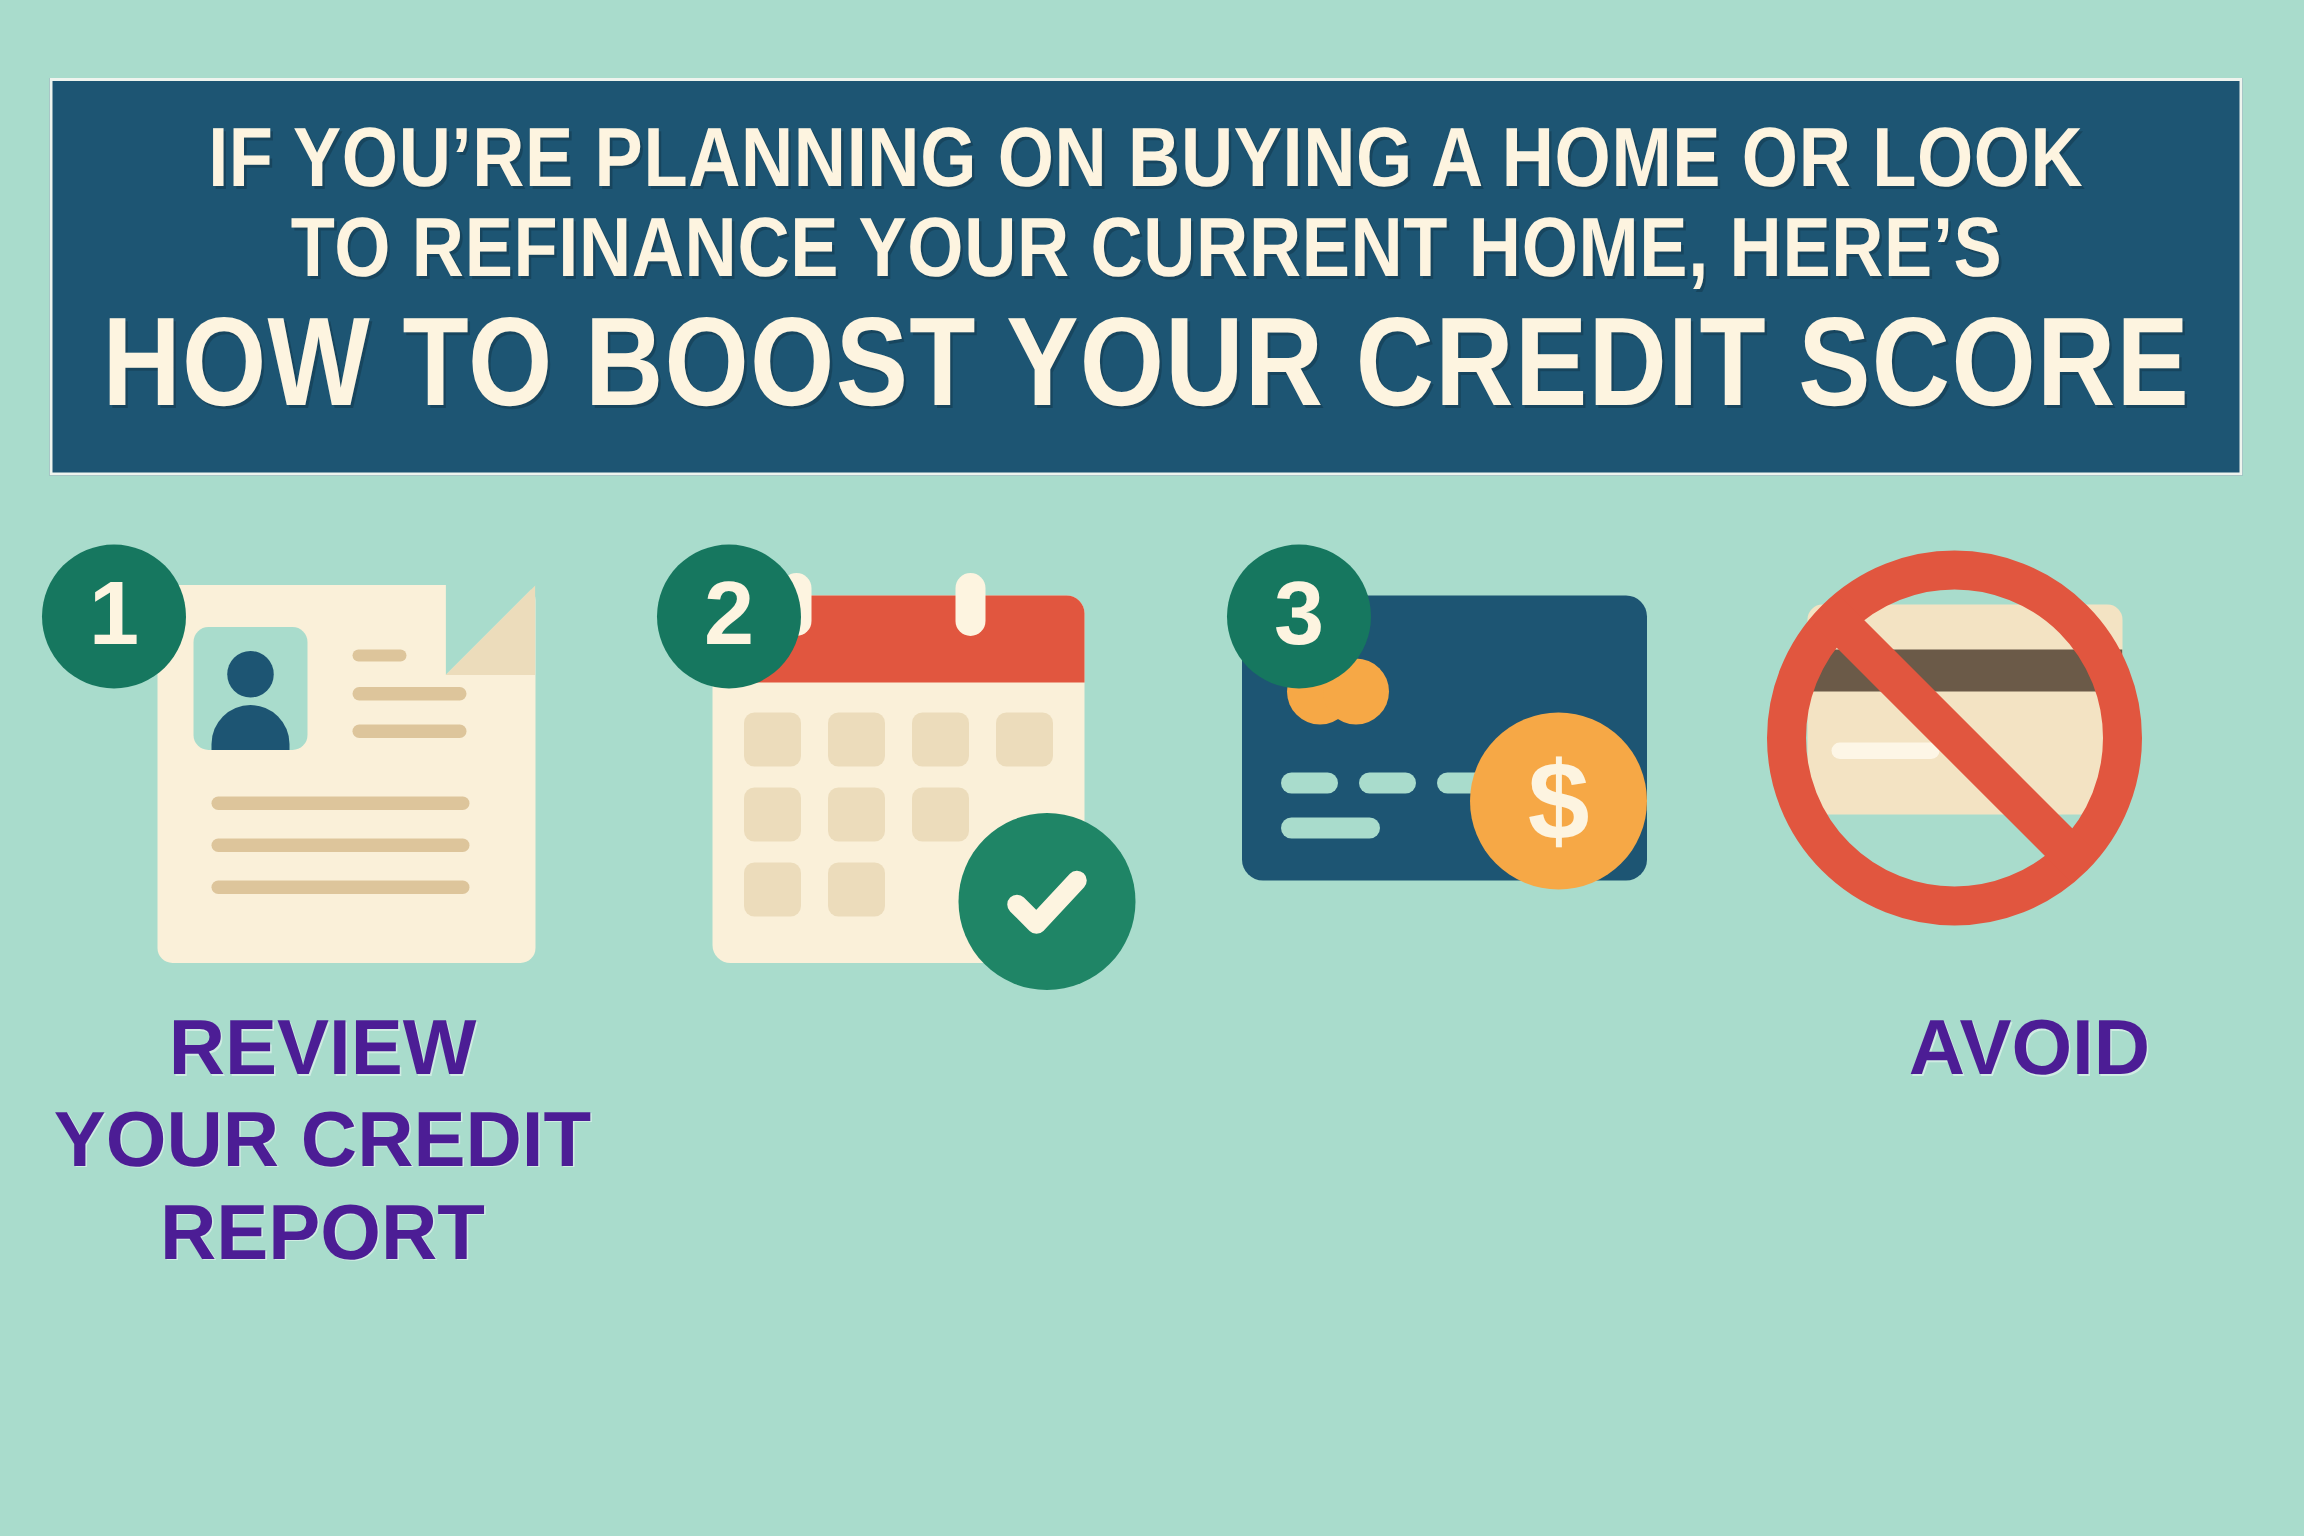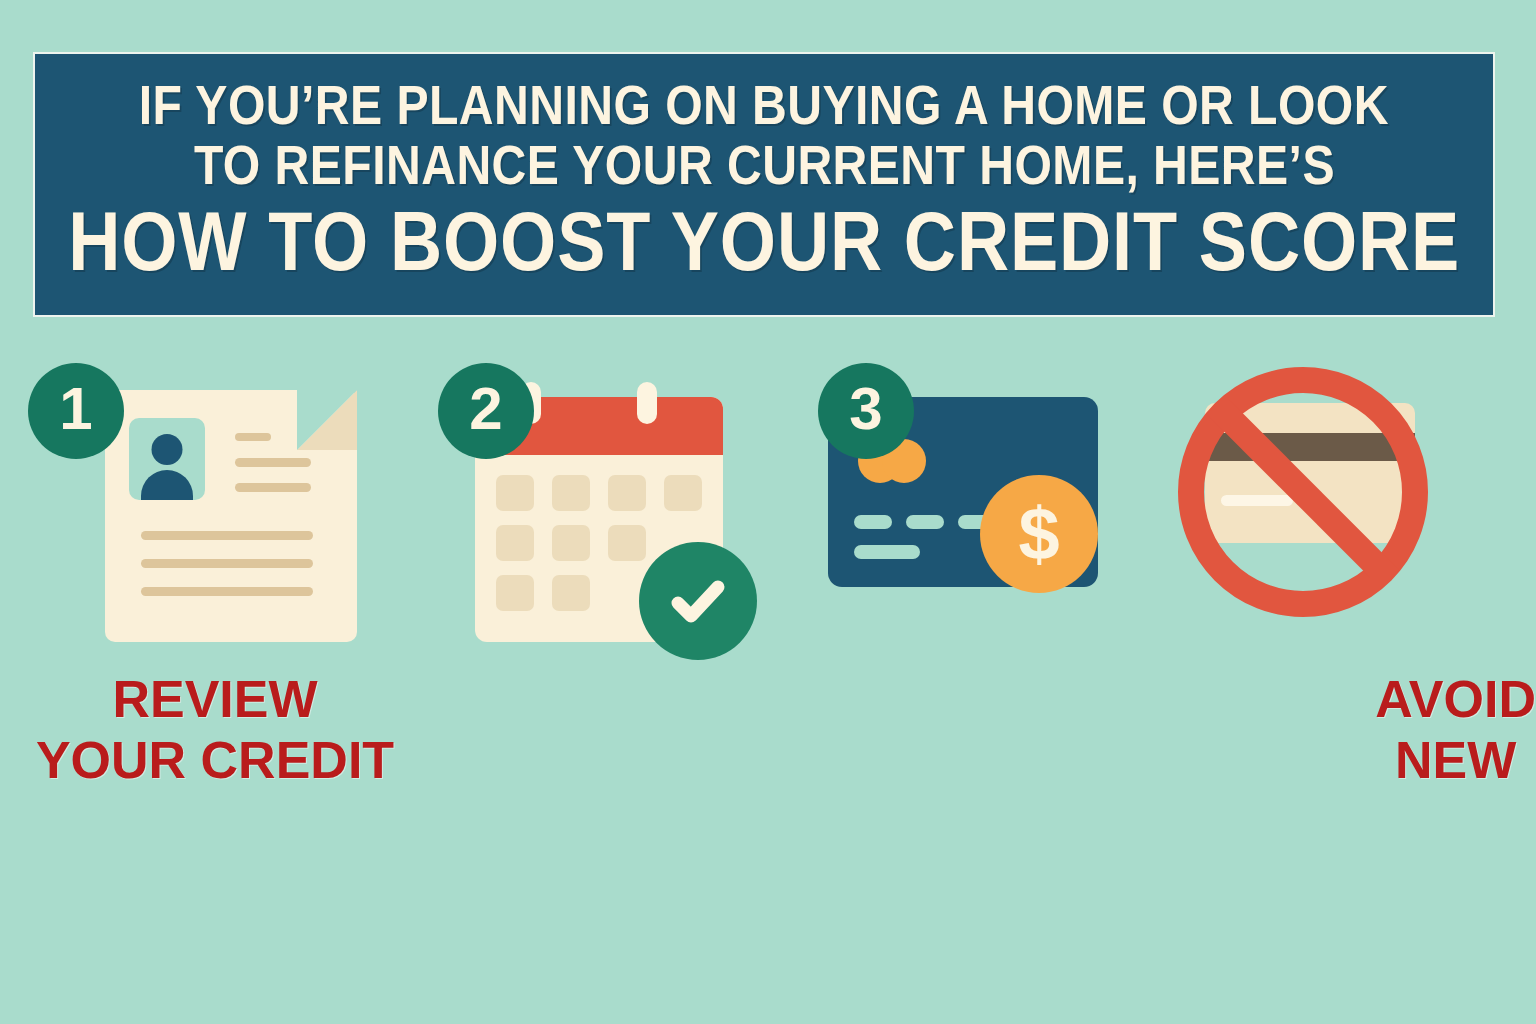--- a/index.html
+++ b/index.html
@@ -58,21 +58,21 @@
   }
   .step {
     position: relative;
     display: flex;
     flex-direction: column;
     align-items: center;
   }
   .step-1 { width: 430px; }
   .step-2 { width: 380px; }
   .step-3 { width: 360px; }
-  .step-4 { width: 366px; align-items: flex-end; }
+  .step-4 { width: 366px; }
 
   .art {
     position: relative;
     height: 300px;
     width: 100%;
   }
 
   .badge {
     position: absolute;
     width: 96px;
@@ -325,21 +325,21 @@
     width: 246px;
     height: 26px;
     background: #e1563f;
     transform: translate(-50%, -50%) rotate(45deg);
   }
 
   
   .caption {
     margin-top: 14px;
     text-align: center;
-    color: #b91c1c;
+    color: #4c1d95;
     font-family: "Liberation Sans Narrow", "Liberation Sans", sans-serif;
     font-weight: bold;
     font-size: 52px;
     line-height: 1.18;
     text-transform: uppercase;
     letter-spacing: 0px;
     text-shadow: 1px 1px 0 rgba(255,255,255,0.45);
   }
   .caption div { white-space: nowrap; }
 </style>
@@ -368,20 +368,21 @@
         <div class="doc-line dl-s2"></div>
         <div class="doc-line dl-s3"></div>
         <div class="doc-line dl-b1"></div>
         <div class="doc-line dl-b2"></div>
         <div class="doc-line dl-b3"></div>
       </div>
     </div>
     <div class="caption">
       <div>REVIEW</div>
       <div>YOUR CREDIT</div>
+      <div>REPORT</div>
     </div>
   </div>
 
   <div class="step step-2">
     <div class="art">
       <div class="badge" style="left:8px; top:8px;">2</div>
       <div class="cal">
         <div class="cal-ring r1"></div>
         <div class="cal-ring r2"></div>
         <div class="cal-body"></div>
@@ -431,17 +432,16 @@
       <div class="nocard">
         <div class="nocard-stripe"></div>
         <div class="nocard-line"></div>
       </div>
       <div class="prohibit">
         <div class="prohibit-slash"></div>
       </div>
     </div>
     <div class="caption">
       <div>AVOID</div>
-      <div>NEW</div>
     </div>
   </div>
 
 </div>
 
 </body></html>

